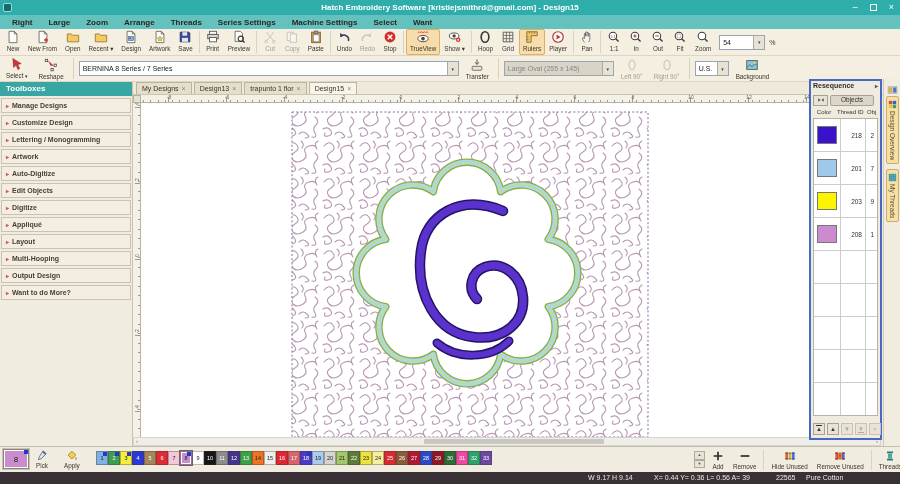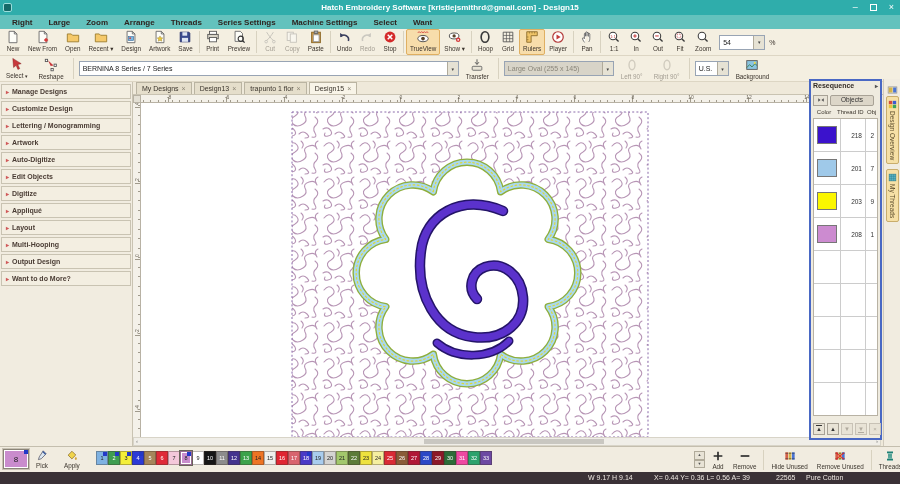--- a/index.html
+++ b/index.html
@@ -513,20 +513,21 @@
           <circle cx="11.2" cy="5.6" r="1.2" fill="#ecd84a"></circle>
         </svg>
       </div>
     <div class="lb">Background</div>
   </div>
 </div>
 
 <div class="workspace-bg"></div>
 
 <div class="sidebar">
+  <div class="sb-head">Toolboxes</div>
   <div class="sb-list">
       <div class="sb-item">
         <span class="sb-arrow">▸</span>
         <span>Manage Designs</span>
       </div>
       <div class="sb-item">
         <span class="sb-arrow">▸</span>
         <span>Customize Design</span>
       </div>
       <div class="sb-item">

